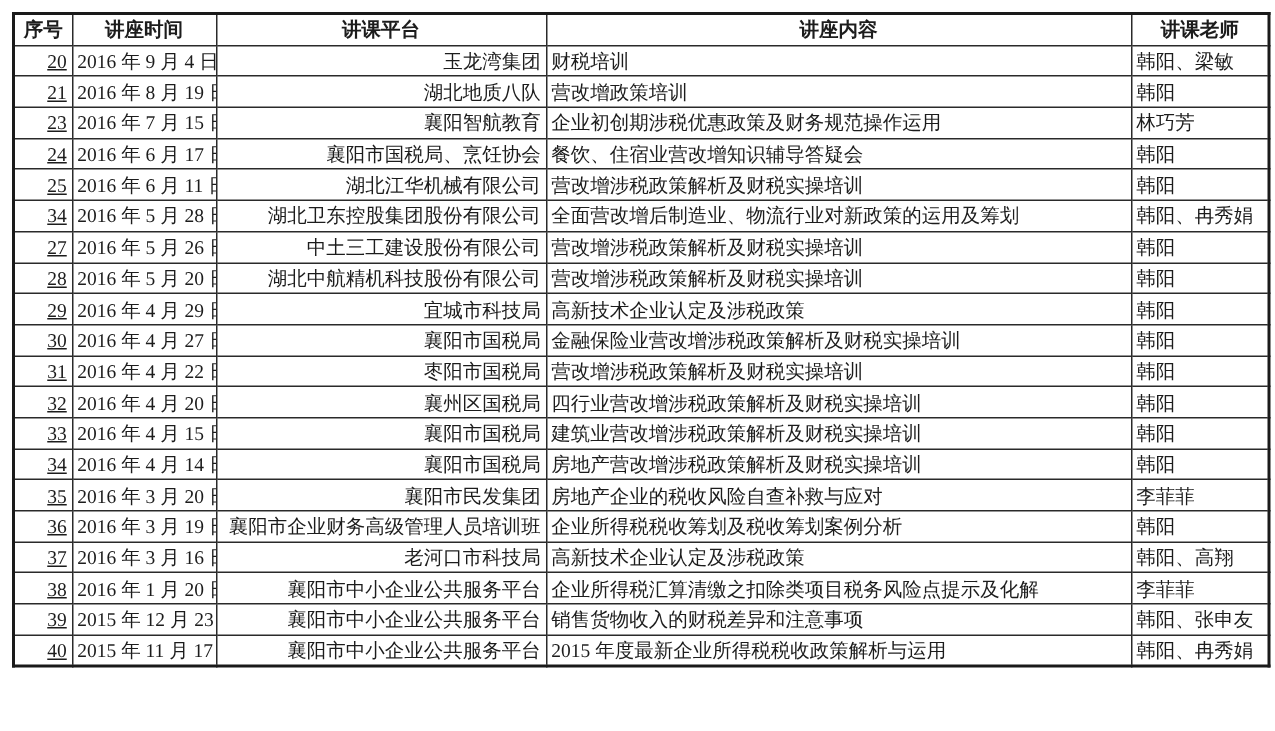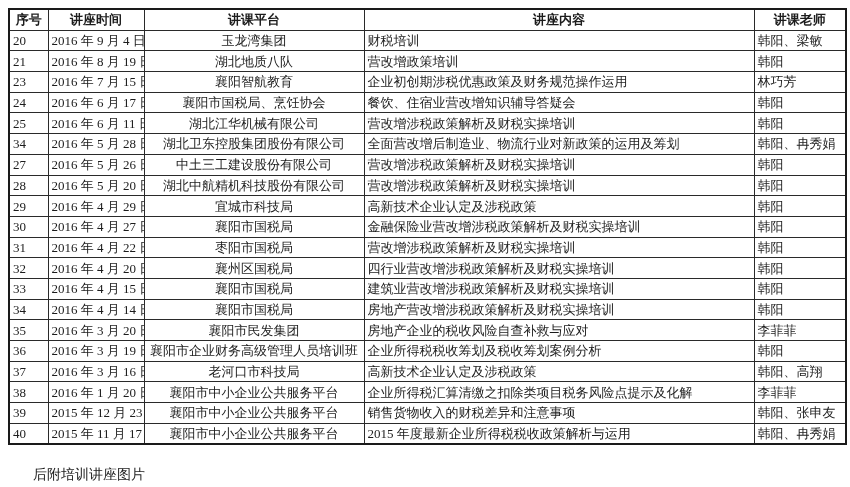--- a/index.html
+++ b/index.html
@@ -35,23 +35,23 @@
     height: 19.7px;
     padding: 0 3px;
     overflow: hidden;
     white-space: nowrap;
     font-weight: normal;
   }
   table.schedule th {
     font-weight: bold;
     text-align: center;
   }
-  td.c-no { text-align: left; padding: 0 1px; }
+  td.c-no { text-align: right; padding: 0 1px; text-decoration: underline; }
   td.c-date { text-align: left; padding: 0 0 0 2px; margin-top: 35px; }
-  td.c-platform { text-align: center; }
+  td.c-platform { text-align: right; }
   td.c-content { text-align: left; }
   td.c-teacher { text-align: left; }
   .caption {
     position: absolute;
     left: 33px;
     top: 466px;
     font-size: 14px;
     color: #1c1c1c;
   }
 </style>
@@ -214,15 +214,14 @@
         <tr>
           <td class="c-no">40</td>
           <td class="c-date">2015 年 11 月 17 日</td>
           <td class="c-platform">襄阳市中小企业公共服务平台</td>
           <td class="c-content">2015 年度最新企业所得税税收政策解析与运用</td>
           <td class="c-teacher">韩阳、冉秀娟</td>
         </tr>
       </tbody>
   </table>
 
-  <div class="caption">后附培训讲座图片</div>
 
 </div>
 
 </body></html>

